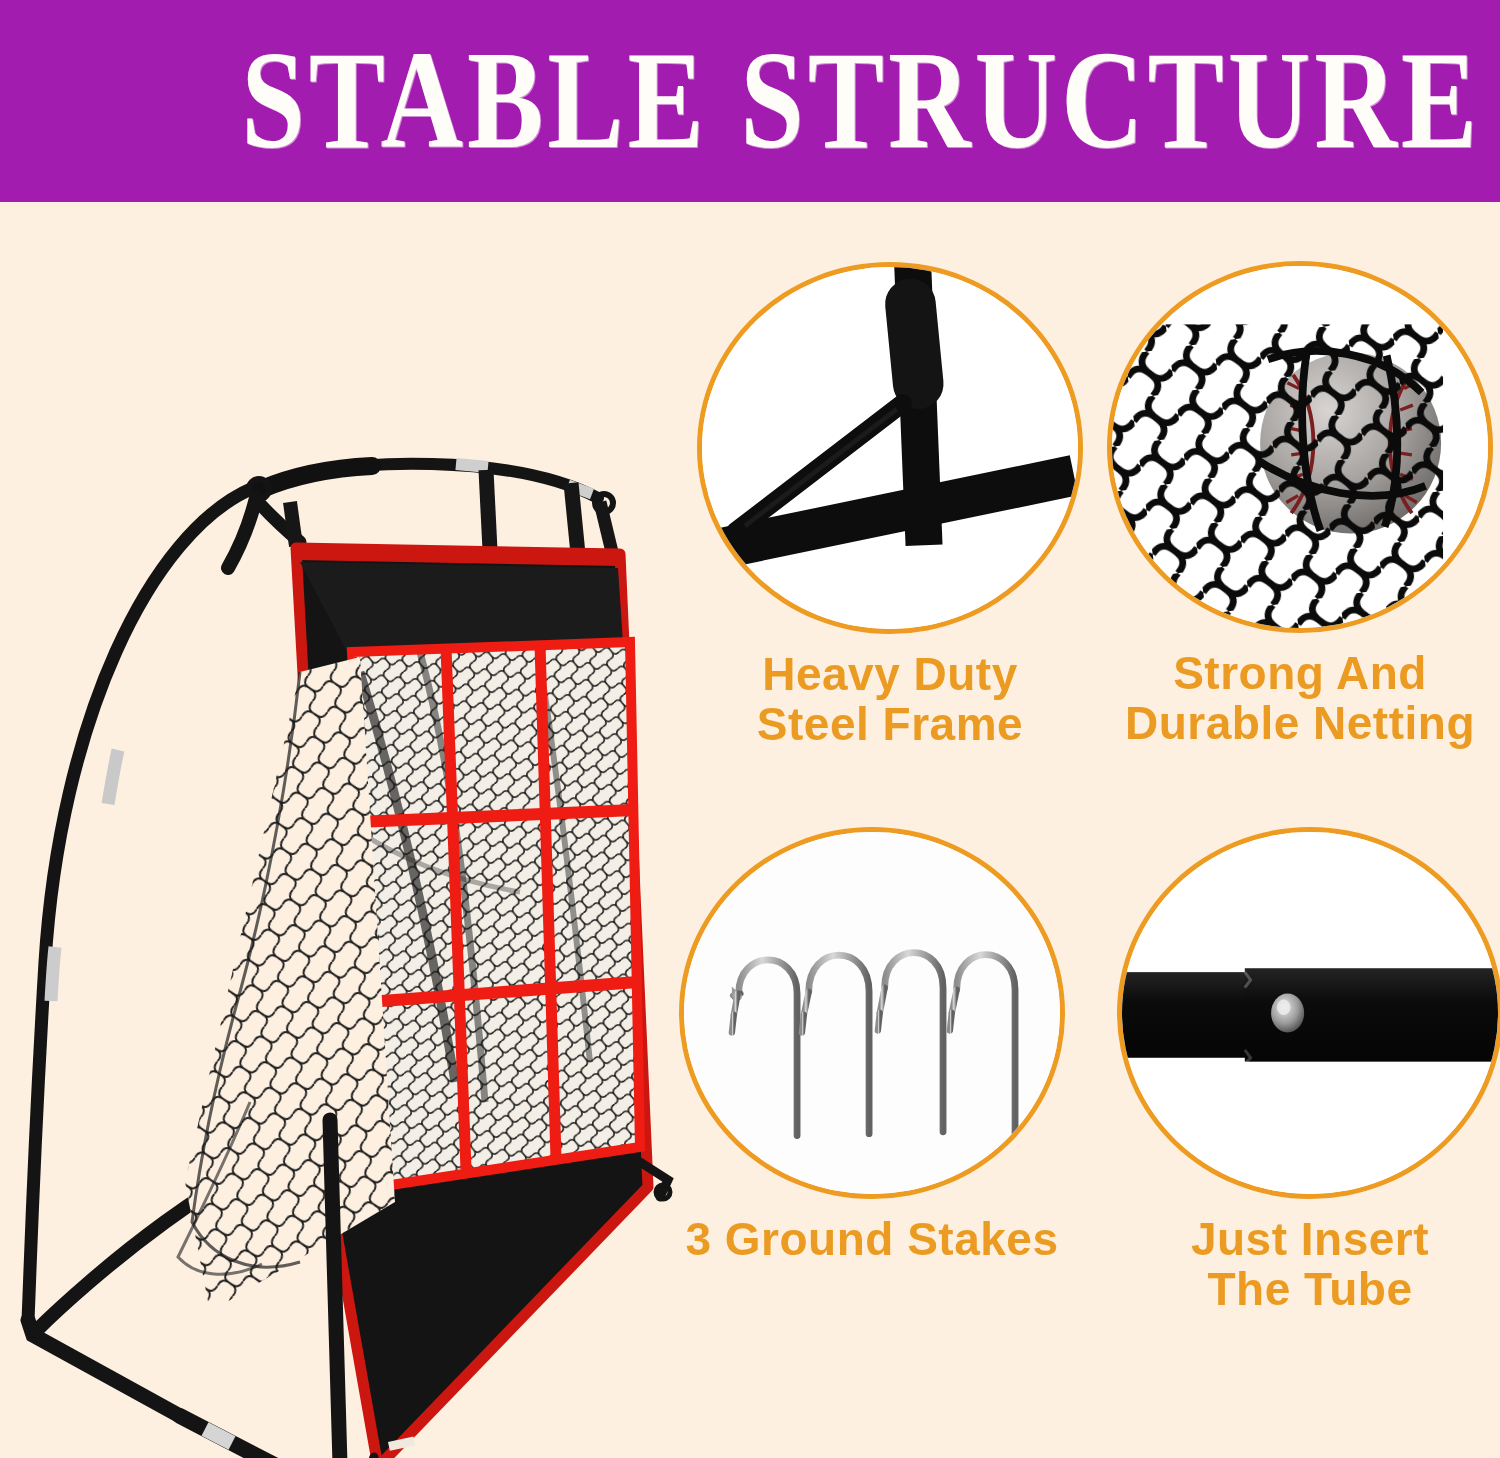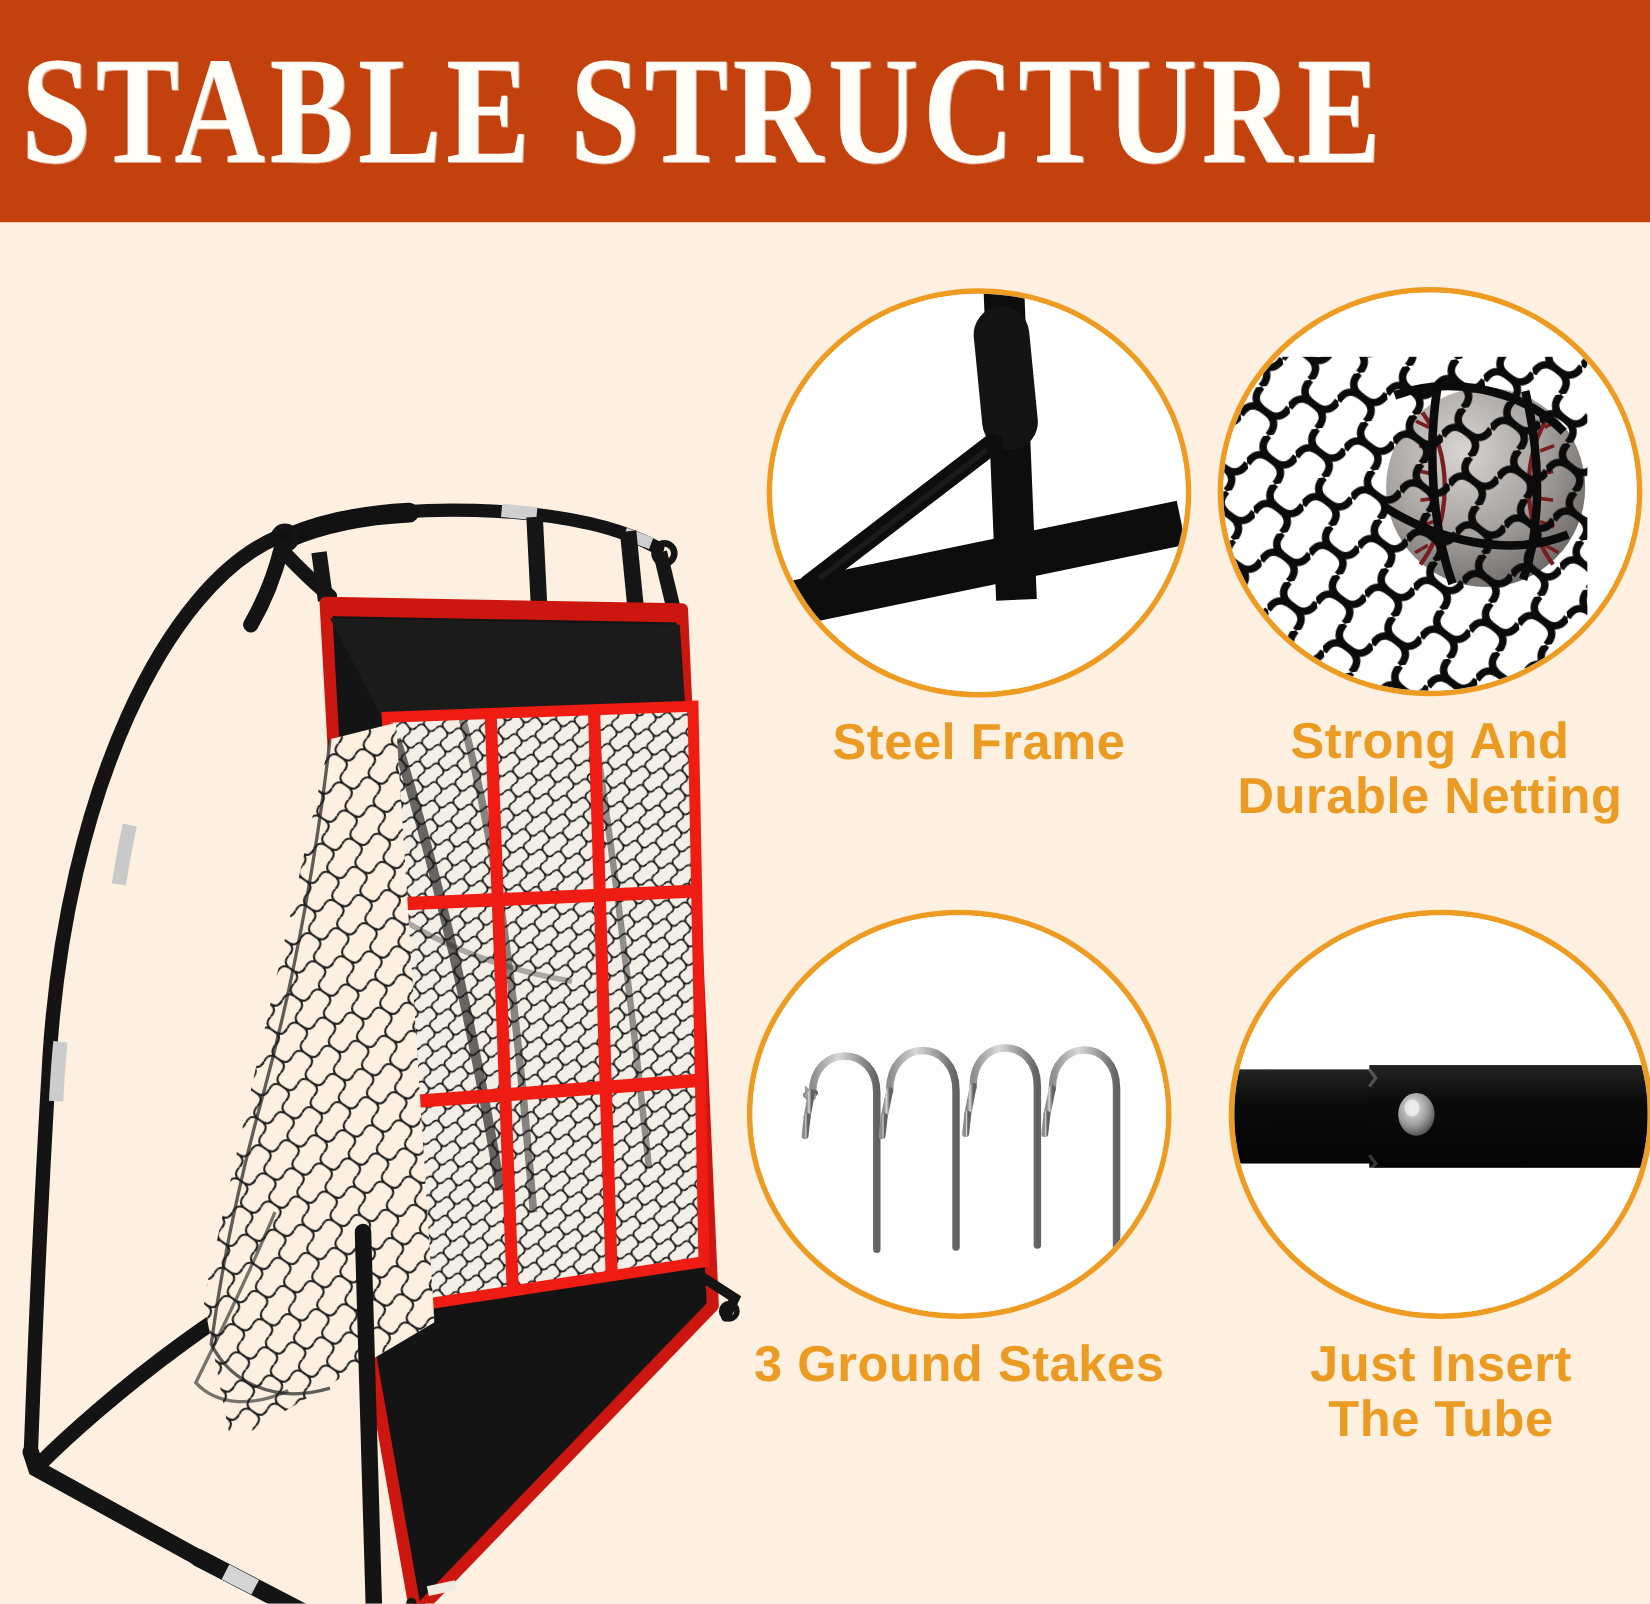--- a/index.html
+++ b/index.html
@@ -6,22 +6,22 @@
   body{
     width:1500px;height:1458px;
     background:#fdf0e1;
     font-family:"Liberation Sans", sans-serif;
     overflow:hidden;
     position:relative;
   }
   
   #header-banner{
     position:absolute;left:0;top:0;width:1500px;height:202px;
-    background:#c2410c;
-    display:flex;align-items:center;justify-content:flex-start;
+    background:#a21caf;
+    display:flex;align-items:center;justify-content:flex-end;
   }
   #banner-title{
     font-family:"Liberation Serif", serif;
     font-weight:bold;font-style:normal;
     color:#fffdf7;
     font-size:118px;
     letter-spacing:4px;
     transform:scaleY(1.18) scaleX(0.97);
     white-space:nowrap;
     line-height:1;
@@ -180,20 +180,21 @@
         <path d="M216 -10 L228 286" fill="none" stroke="#0d0d0d" stroke-width="38" stroke-linecap="butt"></path>
 
         <path d="M214 38 L222 120" fill="none" stroke="#141414" stroke-width="52" stroke-linecap="round"></path>
 
         <path d="M206 140 L34 272" fill="none" stroke="#0d0d0d" stroke-width="19" stroke-linecap="round"></path>
 
         <path d="M200 146 L44 266" fill="none" stroke="#2a2a2a" stroke-width="5" opacity=".5"></path>
       </svg>
     </div>
     <div class="feature-label">
+      <span>Heavy Duty</span>
       <span class="l2">Steel Frame</span>
     </div>
   </div>
 
   <div class="feature-cell" id="feature-1">
     <div class="circle-photo">
       <svg viewBox="0 0 386 372" xmlns="http://www.w3.org/2000/svg">
         <defs>
           <pattern id="bignet" width="46" height="46" patternUnits="userSpaceOnUse" patternTransform="rotate(-8)">
             <path d="M0 23 Q11 10 23 23 Q35 36 46 23 M23 0 Q10 11 23 23 Q36 35 23 46" fill="none" stroke="#0b0b0b" stroke-width="7"></path>

